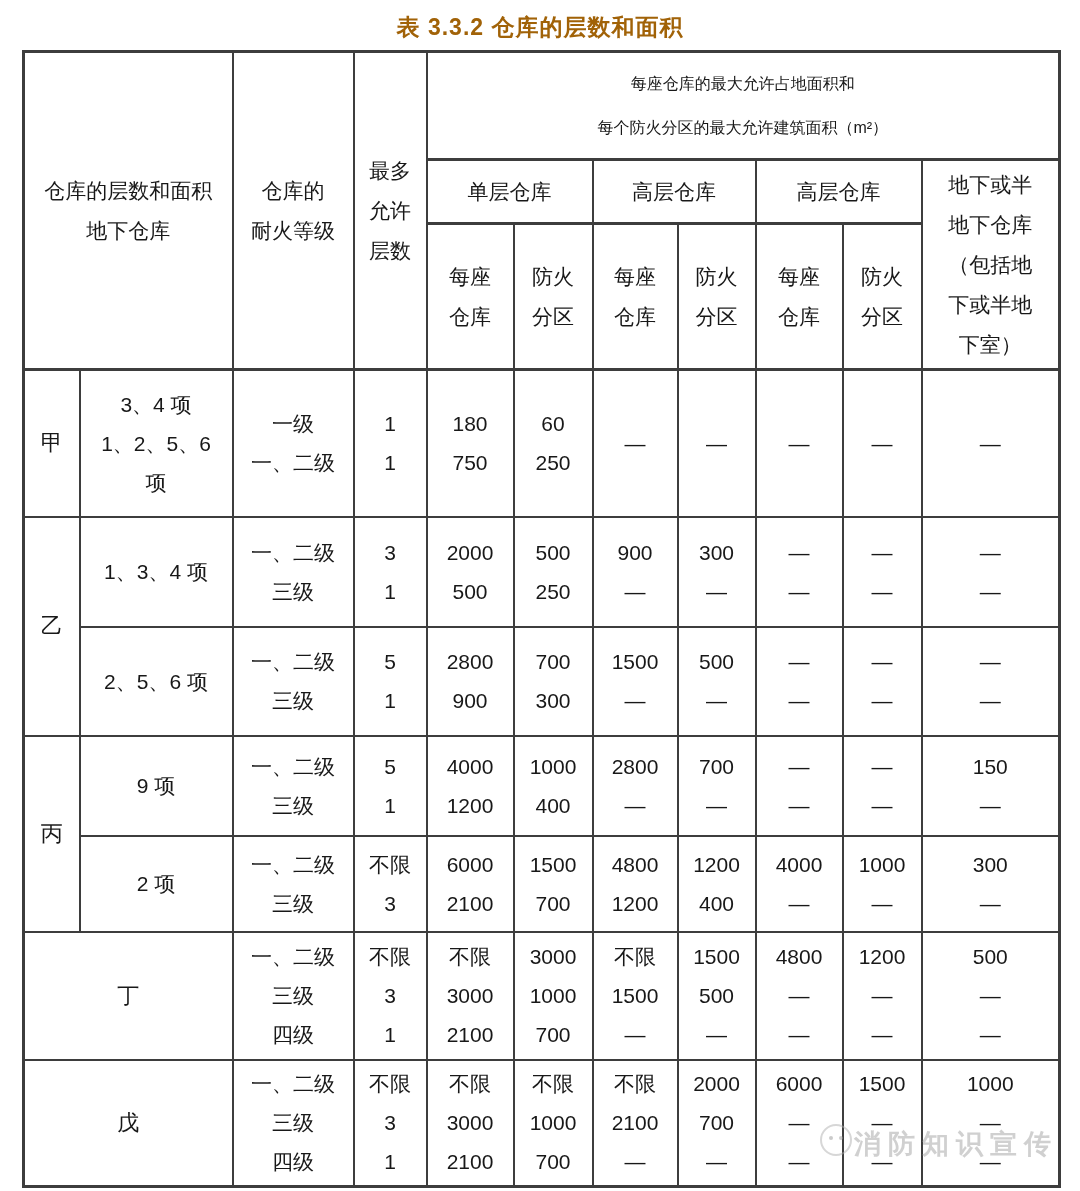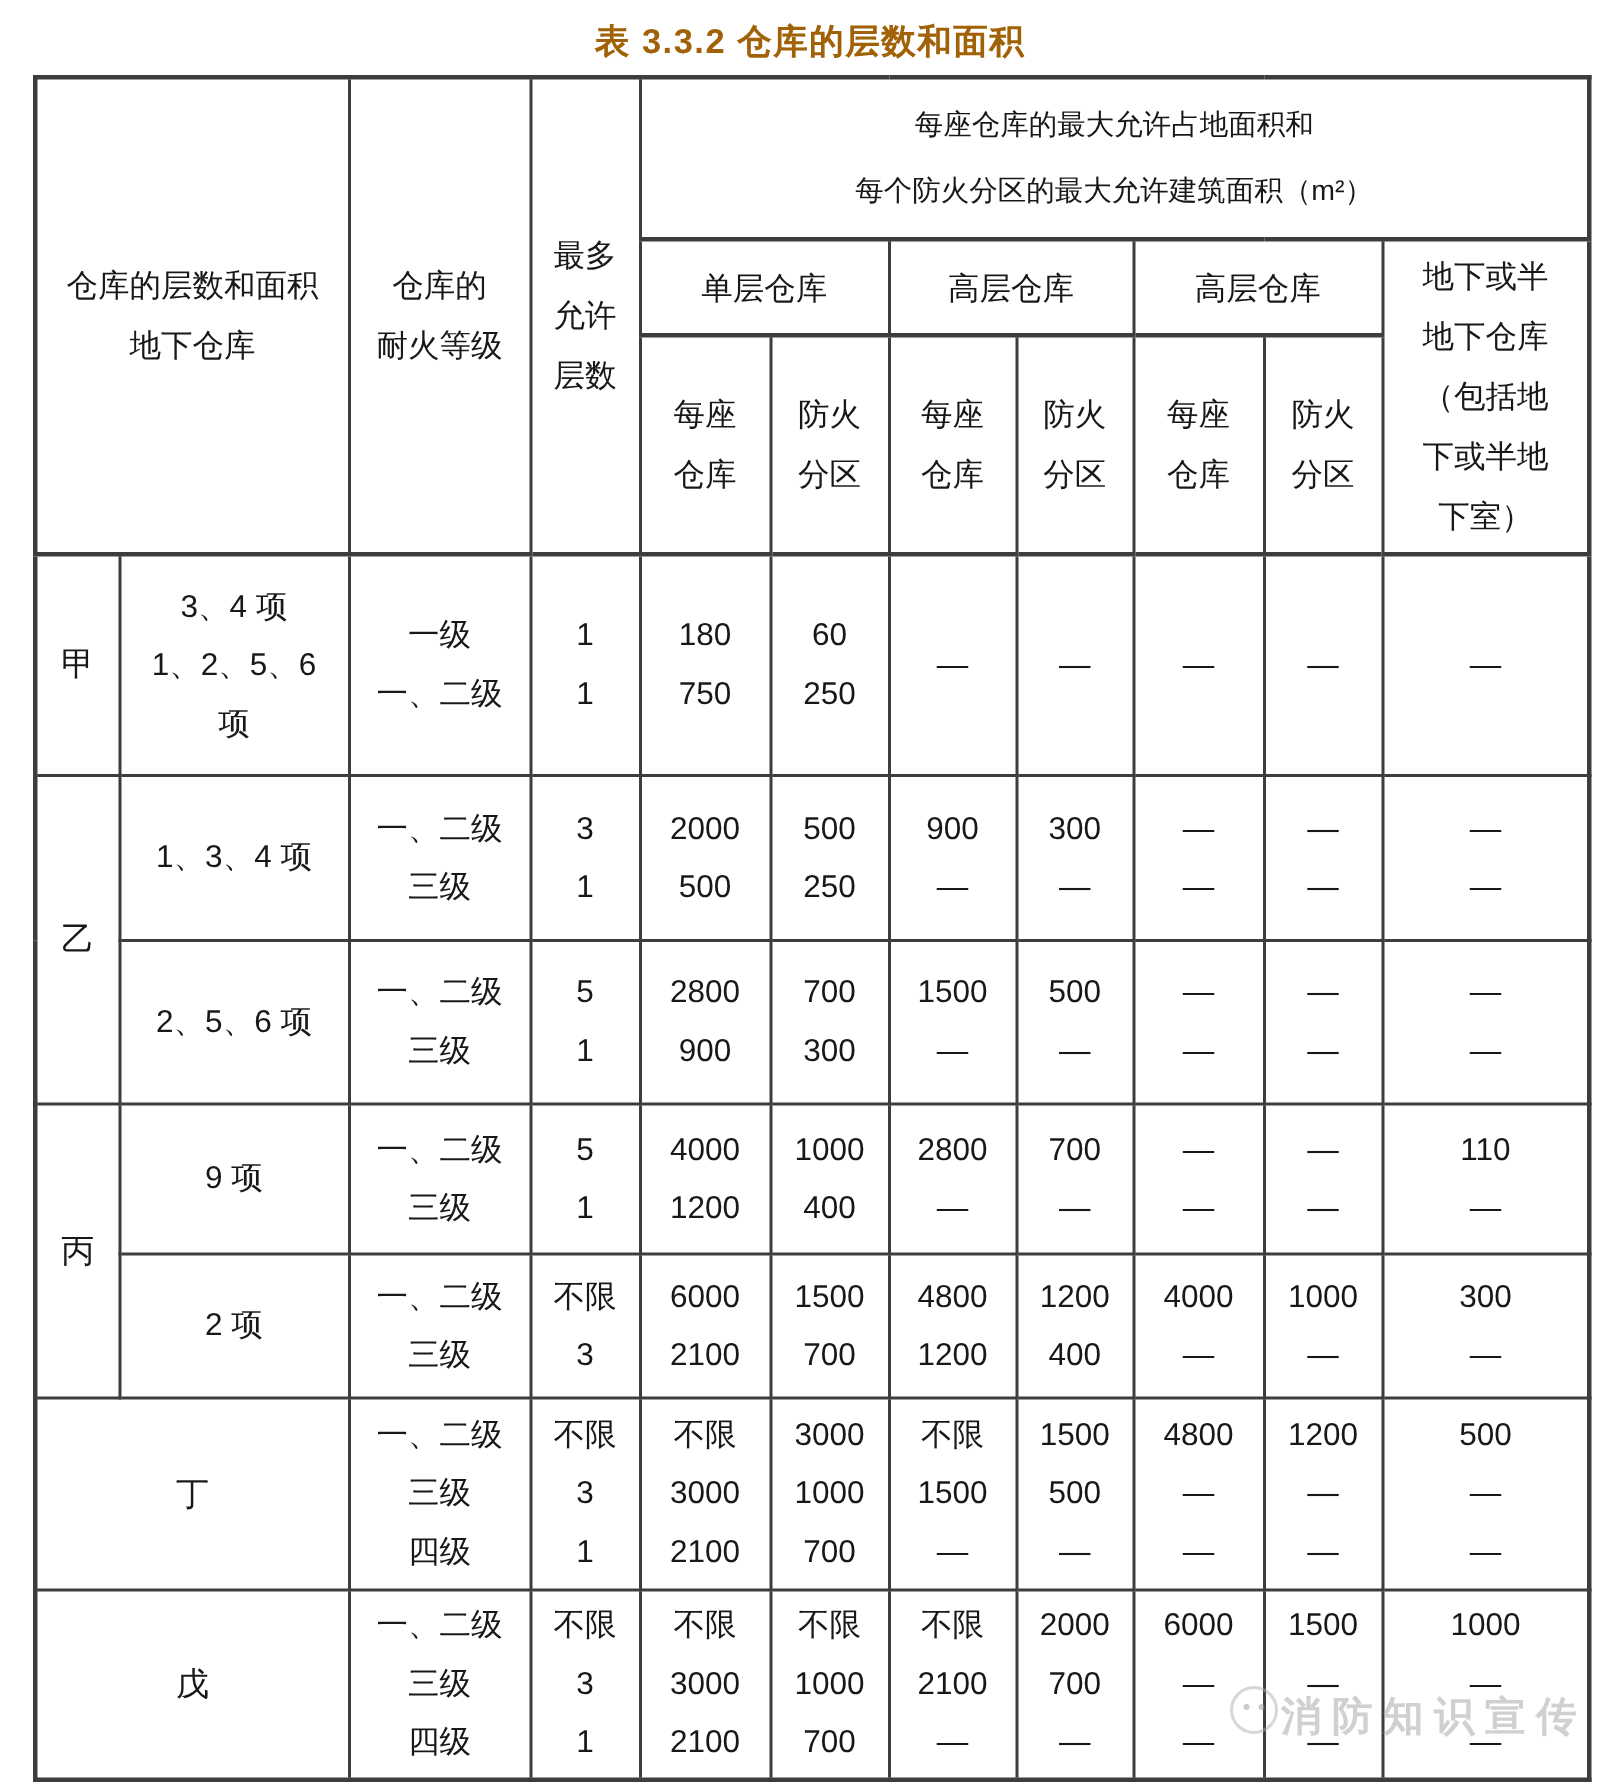--- a/index.html
+++ b/index.html
@@ -29,21 +29,21 @@
   tr.h3 { height:146px; }
   tr.r-jia  { height:147px; }
   tr.r-yi1  { height:110px; }
   tr.r-yi2  { height:109px; }
   tr.r-bing1{ height:100px; }
   tr.r-bing2{ height:96px; }
   tr.r-ding { height:128px; }
   tr.r-wu   { height:127px; }
   .ln { line-height:39px; font-size:21px; }
   thead .ln { line-height:40px; }
-  .span-hd .ln { line-height:44px; font-size:19px; }
+  .span-hd .ln { line-height:44px; font-size:16px; }
   .cat-char { font-size:22px; }
   .c-items { padding:0 14px; line-height:38px; }
   
   .watermark { position:absolute; left:818px; top:1112px; width:256px; height:64px; pointer-events:none; }
   .wm-faint {
     position:absolute; left:36px; top:14px; width:230px;
     font-size:27px; letter-spacing:7px; white-space:nowrap;
     color:rgba(170,170,170,0.55); font-weight:700;
   }
   .wm-emoji {
@@ -292,21 +292,21 @@
         </td>
       <td>
           <div class="ln">—</div>
           <div class="ln">—</div>
         </td>
       <td>
           <div class="ln">—</div>
           <div class="ln">—</div>
         </td>
       <td>
-          <div class="ln">110</div>
+          <div class="ln">150</div>
           <div class="ln">—</div>
         </td>
     </tr>
     <tr class="r-bing2">
       <td class="c-items">
           <div class="ln">2 项</div>
         </td>
       <td>
           <div class="ln">一、二级</div>
           <div class="ln">三级</div>

